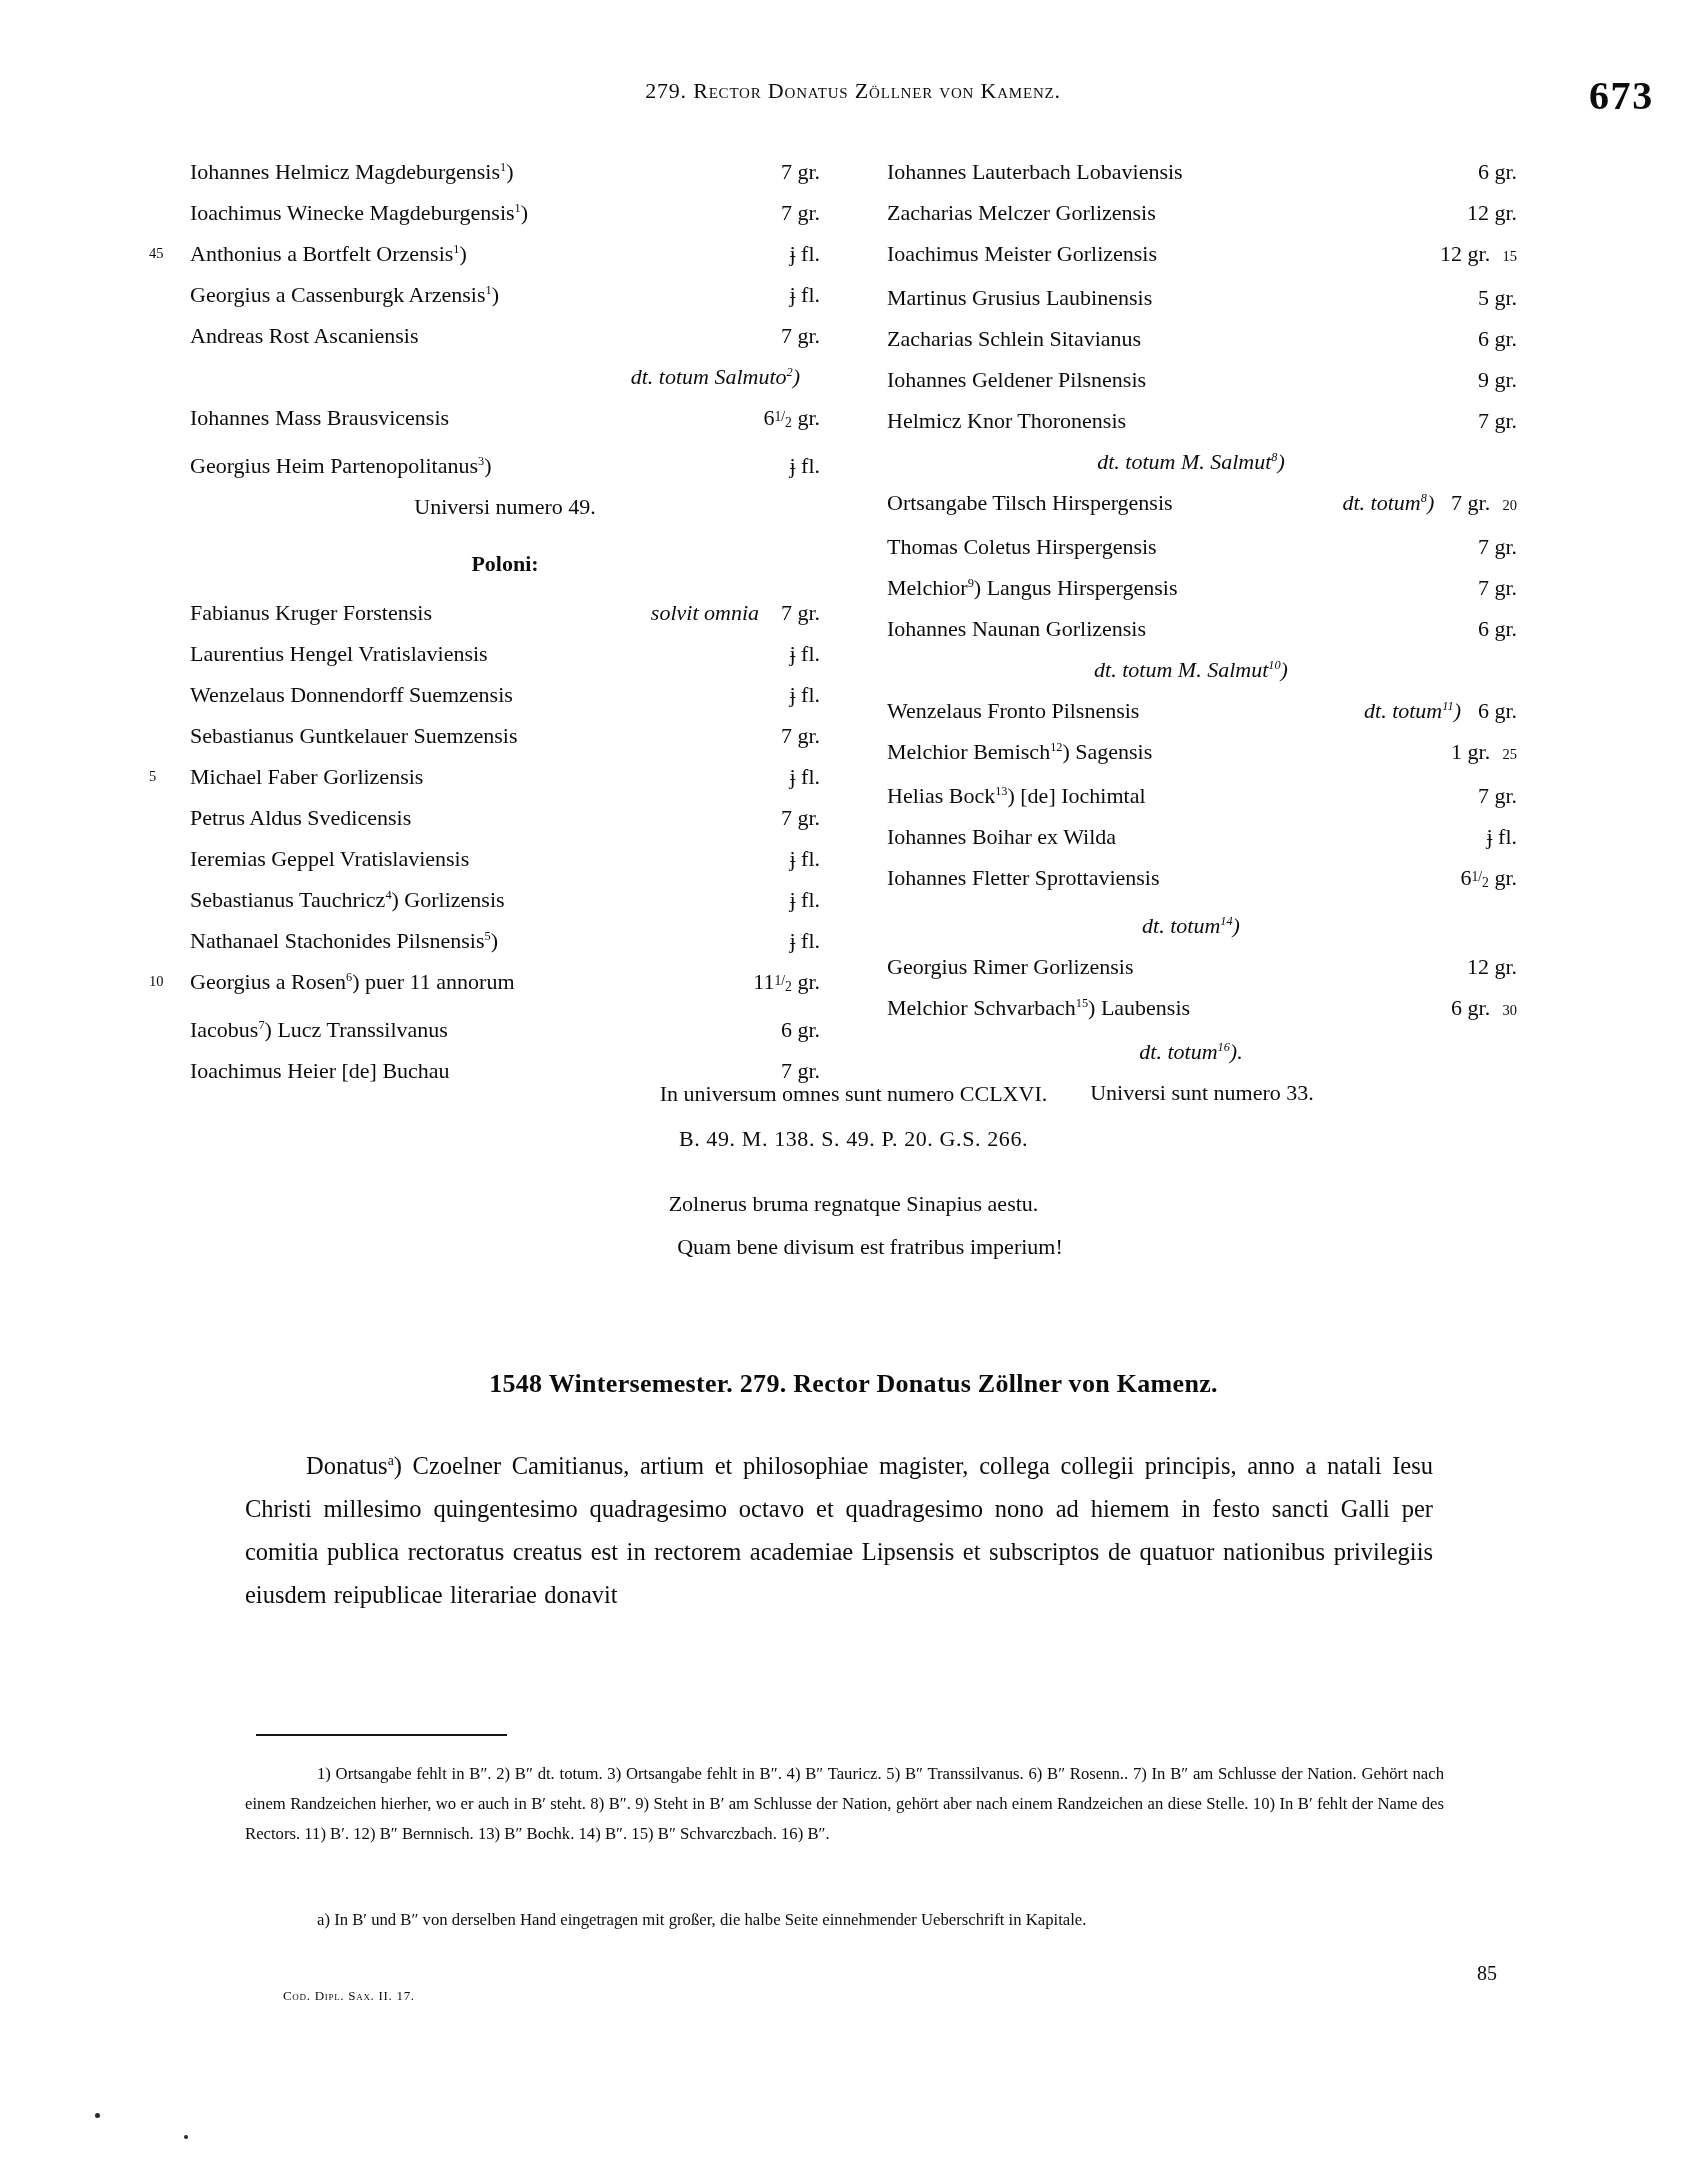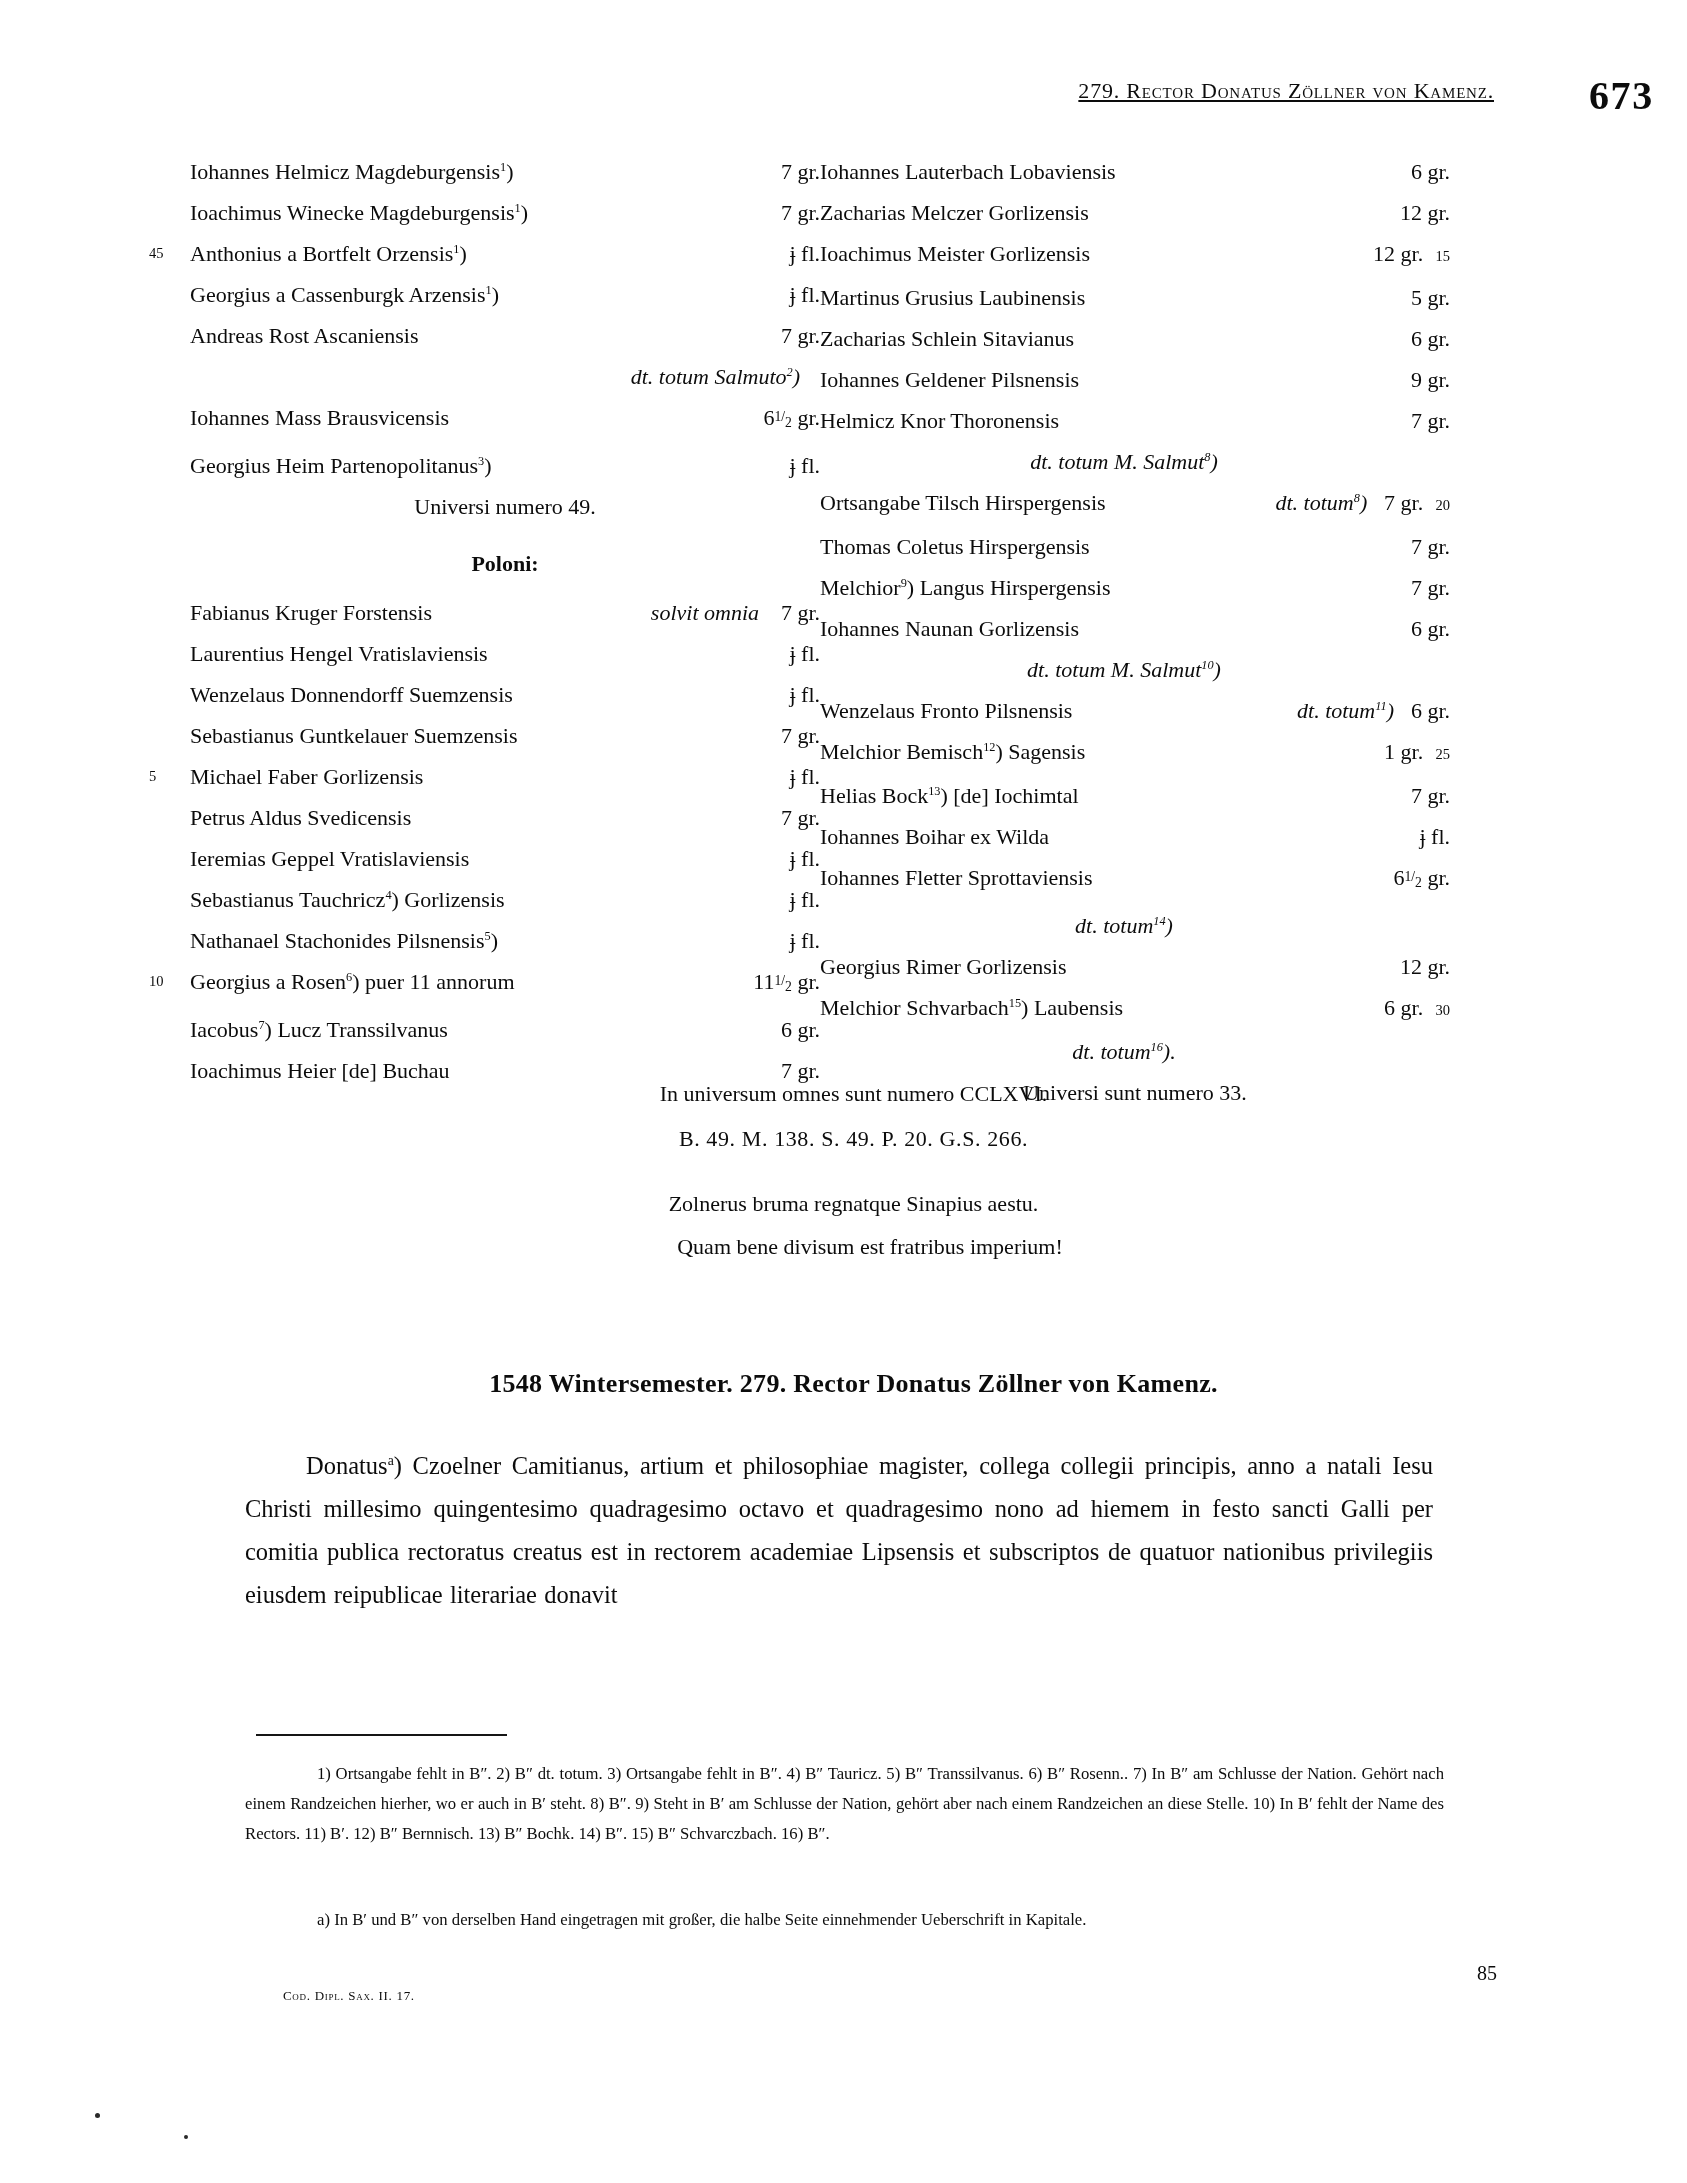--- a/index.html
+++ b/index.html
@@ -17,42 +17,42 @@
     width:1687px; height:2183px;
     padding:0;
   }
   
   .runhead {
     position:absolute;
     left:212px; top:78px;
     width:1282px;
     display:flex;
     align-items:baseline;
-    justify-content:flex-end;
-    text-decoration:underline;
+    justify-content:center;
   }
   .runhead-title {
     font-variant:small-caps;
     font-size:22px;
     letter-spacing:0.8px;
     white-space:nowrap;
   }
   .folio {
     position:absolute;
     right:33px; top:72px;
     font-size:40px;
     font-weight:700;
     letter-spacing:1.7px;
   }
   
   .cols {
     position:absolute;
     left:190px; top:151px;
     width:1327px;
     display:flex;
+    gap:67px;
   }
   .col { width:630px; position:relative; }
   .col.right { width:630px; }
 
   .entry {
     display:flex;
     align-items:baseline;
     font-size:22px;
     line-height:41px;
     white-space:nowrap;

